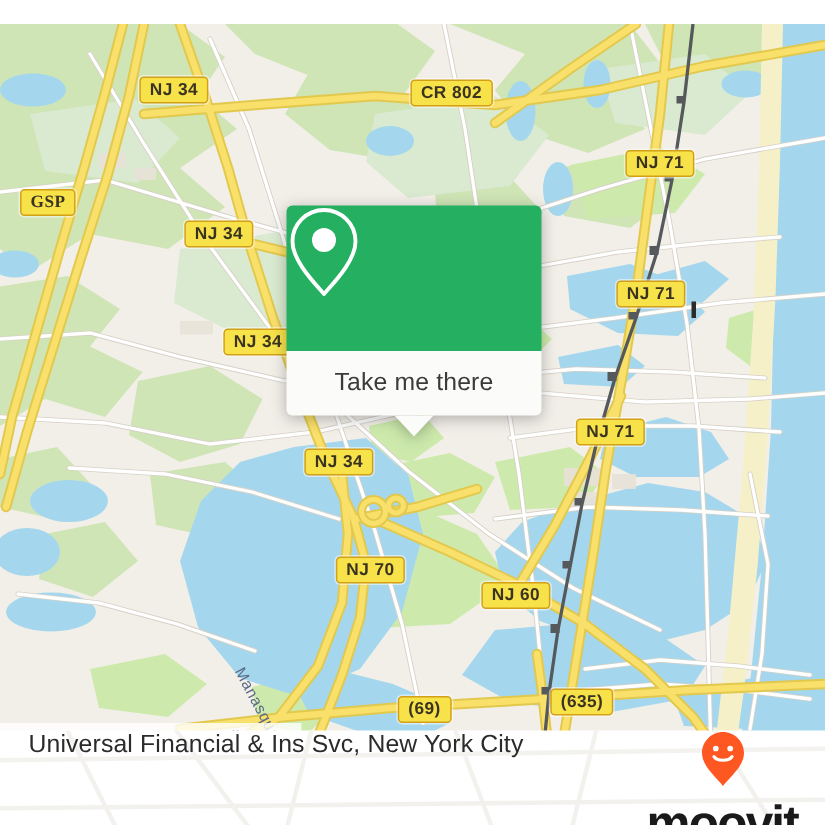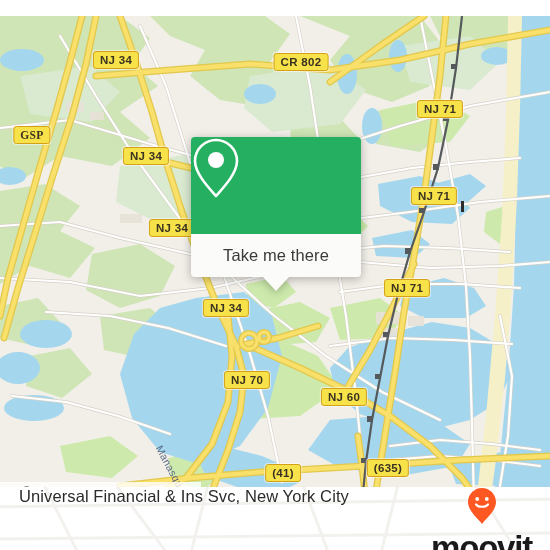--- a/index.html
+++ b/index.html
@@ -316,21 +316,21 @@
         <div class="shield" style="left: 301px; top: 46px;">CR 802</div>
         <div class="shield" style="left: 440px; top: 93px;">NJ 71</div>
         <div class="shield" style="left: 32px; top: 119px; font-family: Liberation Serif, serif;">GSP</div>
         <div class="shield" style="left: 146px; top: 140px;">NJ 34</div>
         <div class="shield" style="left: 434px; top: 180px;">NJ 71</div>
         <div class="shield" style="left: 172px; top: 212px;">NJ 34</div>
         <div class="shield" style="left: 407px; top: 272px;">NJ 71</div>
         <div class="shield" style="left: 226px; top: 292px;">NJ 34</div>
         <div class="shield" style="left: 247px; top: 364px;">NJ 70</div>
         <div class="shield" style="left: 344px; top: 381px;">NJ 60</div>
-        <div class="shield" style="left: 283px; top: 457px;">(41)</div>
+        <div class="shield" style="left: 283px; top: 457px;">(69)</div>
         <div class="shield" style="left: 388px; top: 452px;">(635)</div>
       </div>
 
     <div id="water-labels">
         <div class="river-label" style="left: 159px; top: 424px; transform: rotate(62deg);">Manasquan</div>
       </div>
 
     <div id="callout">
       <div id="callout-green">
         <span>

